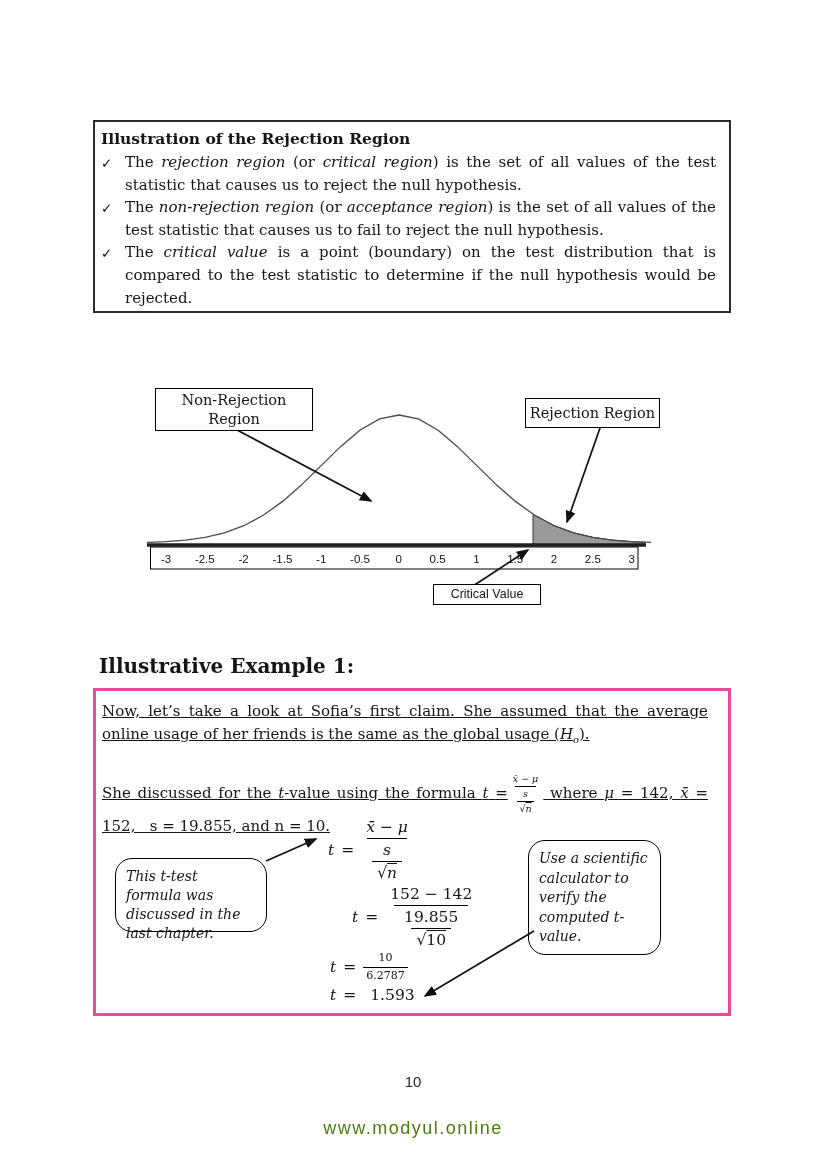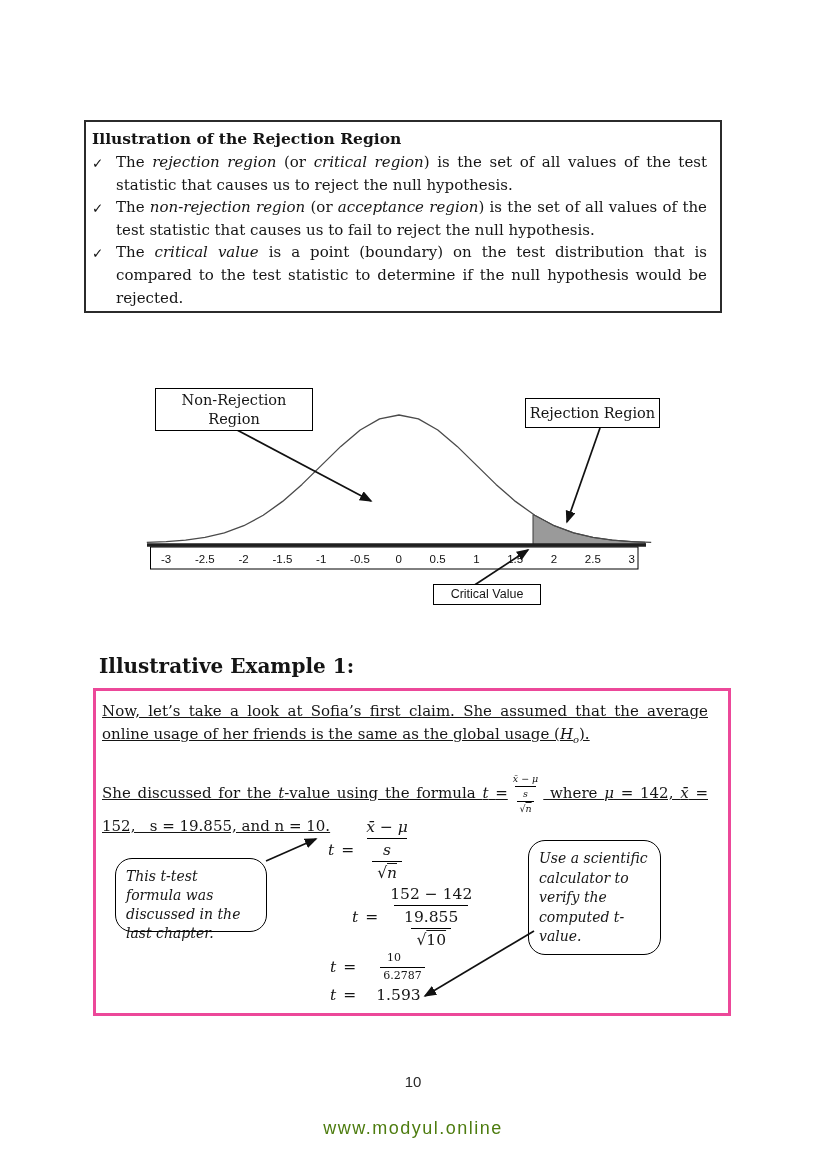--- a/index.html
+++ b/index.html
@@ -1,20 +1,20 @@
 <!DOCTYPE html>
 <html><head>
 <meta charset="utf-8">
 <style>
   html,body{margin:0;padding:0;background:#ffffff;}
   .page{position:relative;width:826px;height:1169px;background:#fff;overflow:hidden;
         font-family:"DejaVu Serif",serif;color:#151515;}
 
   
-  .info-box{position:absolute;left:84px;top:120px;width:638px;height:193px;
+  .info-box{position:absolute;left:93px;top:120px;width:638px;height:193px;
             border:2px solid #2b2b2b;box-sizing:border-box;padding:5px 13px 0 6px;}
   .info-title{font-weight:bold;font-size:15.5px;line-height:24px;}
   .bullet{display:flex;font-size:15px;line-height:22.6px;}
   .chk{flex:none;width:24px;font-size:13.5px;padding-top:1px;}
   .btxt{flex:1;text-align:justify;}
   .it{font-style:italic;}
 
   
   .dsvg{position:absolute;left:0;top:360px;}
   .dlabel{position:absolute;box-sizing:border-box;background:#fff;border:1.5px solid #000;
@@ -39,22 +39,22 @@
         vertical-align:middle;}
   .fnum{padding:0 5px 2px;}
   .fden{border-top:1.4px solid #000;padding:2px 5px 0;}
   .ovl{text-decoration:overline;}
   .ifr{font-size:9.5px;line-height:1.25;margin:0 3px;}
   .ifr .fnum{padding:0 2px 1px;}
   .ifr .fden{border-top:1px solid #000;padding:1px 2px 0;}
 
   .formula{position:absolute;display:flex;align-items:center;gap:7px;font-size:15.5px;}
   .f3 .frac{font-size:11px;line-height:1.3;}
-  .f3 .fden{border-top:1px solid #000;padding:1px 3px 0;margin-left:17px;}
-  .f4-val{margin-left:13px;}
+  .f3 .fden{border-top:1px solid #000;padding:1px 3px 0;}
+  .f4-val{margin-left:7px;}
 
   
   .callout{position:absolute;box-sizing:border-box;border:1.6px solid #000;border-radius:17px;
            background:#fff;font-style:italic;font-size:14px;line-height:19px;padding:8px 10px;}
   .co-left{left:115px;top:858px;width:152px;height:74px;}
   .co-right{left:528px;top:840px;width:133px;height:115px;line-height:19.5px;}
 
   .overlay{position:absolute;left:0;top:0;pointer-events:none;}
 
   

